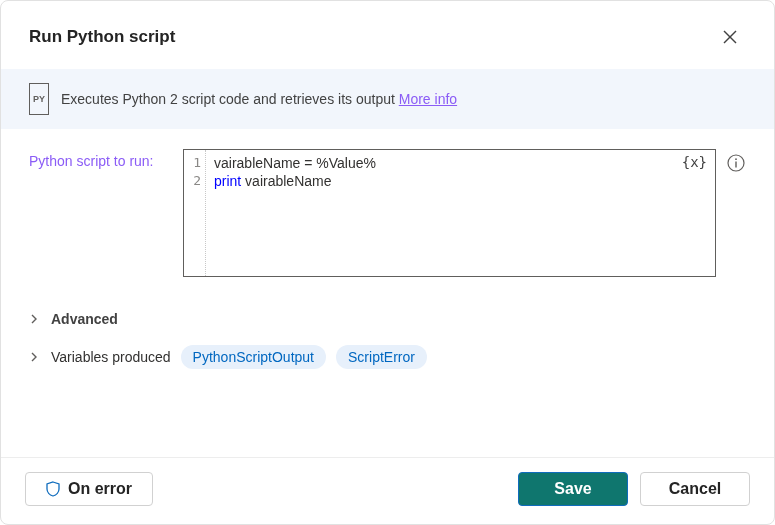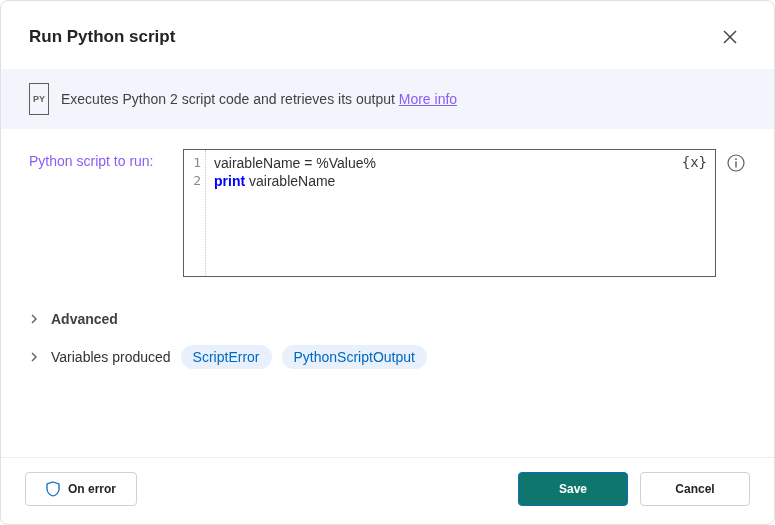--- a/index.html
+++ b/index.html
@@ -114,21 +114,21 @@
     line-height: 18px;
     user-select: none;
   }
   .code-lines {
     padding: 4px 8px;
     line-height: 18px;
     font-family: "Segoe UI", sans-serif;
     font-size: 14px;
     flex: 1;
   }
-  .kw { color: #0000ff; font-weight: 700; }
+  .kw { color: #0000ff; font-weight: 400; }
   .vars-token {
     position: absolute;
     right: 8px;
     top: 4px;
     color: #424242;
     font-size: 14px;
     cursor: pointer;
   }
   .info-icon {
     width: 20px;
@@ -173,21 +173,21 @@
     border-top: 1px solid #ededed;
     padding: 14px 24px 18px 24px;
     display: flex;
     align-items: center;
     justify-content: space-between;
   }
   .btn {
     height: 34px;
     padding: 0 20px;
     border-radius: 4px;
-    font-size: 12px;
+    font-size: 16px;
     font-weight: 600;
     display: inline-flex;
     align-items: center;
     justify-content: center;
     gap: 8px;
     cursor: pointer;
     min-width: 110px;
   }
   .btn-outline {
     background: #fff;
@@ -261,22 +261,22 @@
       <span>Advanced</span>
     </div>
 
     <div class="vars-row">
       <span class="chevron" style="cursor:pointer;">
         <svg width="10" height="10" viewBox="0 0 10 10">
             <polyline points="3,1 7,5 3,9" fill="none" stroke="currentColor" stroke-width="1.4"></polyline>
           </svg>
       </span>
       <span>Variables produced</span>
+      <span class="chip">PythonScriptOutput</span>
       <span class="chip">ScriptError</span>
-      <span class="chip">PythonScriptOutput</span>
     </div>
 
   </div>
 
   <div class="footer">
     <div class="btn btn-outline">
       <svg width="14" height="16" viewBox="0 0 14 16">
           <path d="M7 1 L13 3 V8 C13 11 10.5 14 7 15 C3.5 14 1 11 1 8 V3 Z" fill="none" stroke="#0f6cbd" stroke-width="1.3"></path>
         </svg>
       <span>On error</span>

